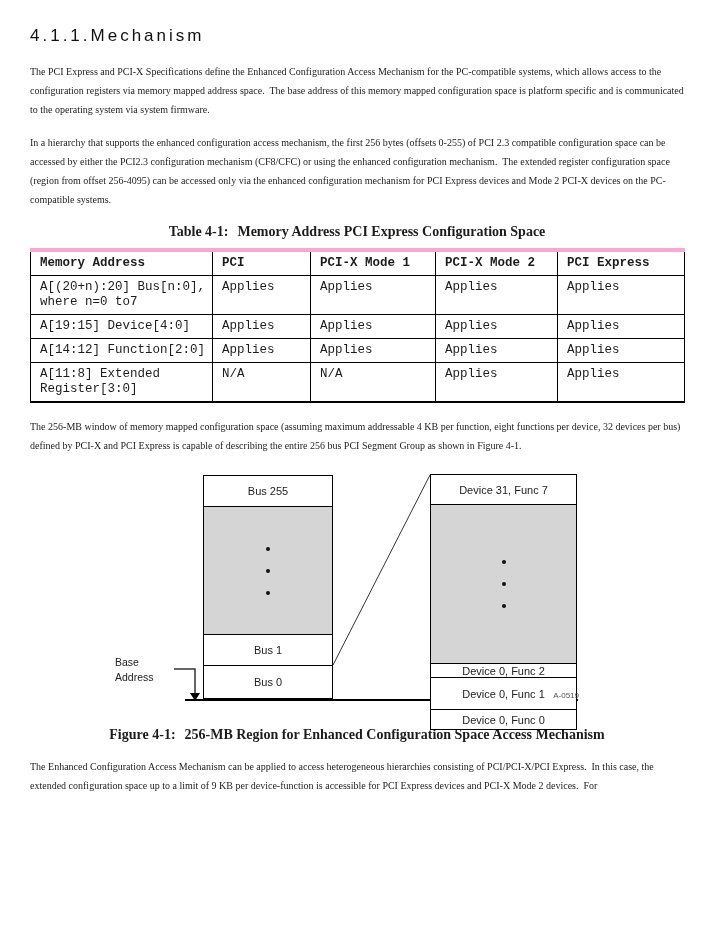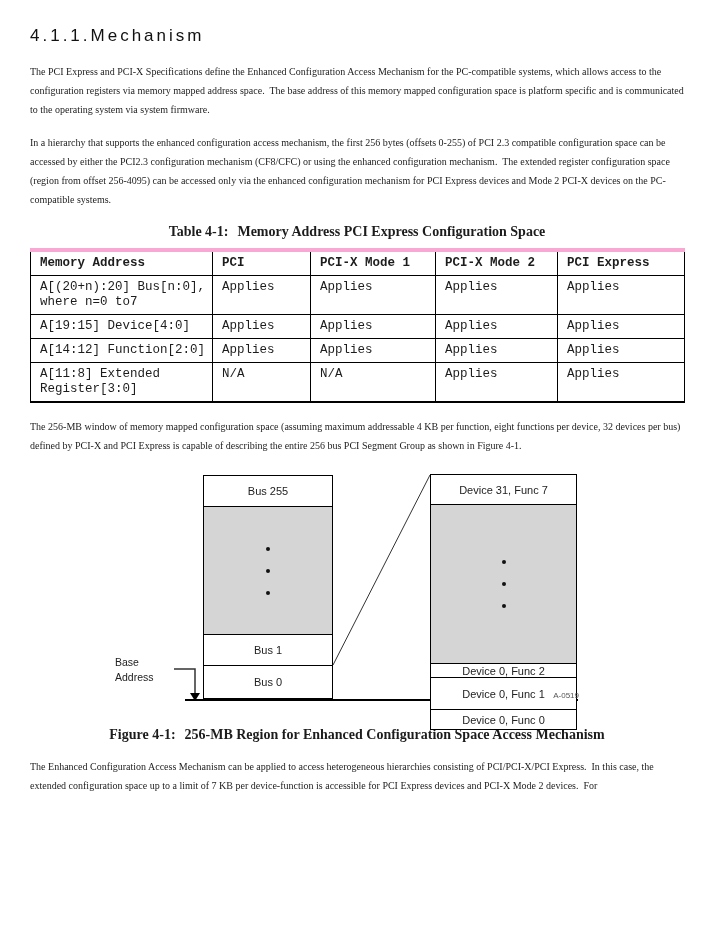--- a/index.html
+++ b/index.html
@@ -188,13 +188,13 @@
 
   <div class="base-address-label">Base
 Address</div>
   <div class="artifact-id">A-0519</div>
 </div>
 
 <div class="caption fig-caption">
   <span class="cap-prefix">Figure 4-1:</span><span>256-MB Region for Enhanced Configuration Space Access Mechanism</span>
 </div>
 
-<p class="para">The Enhanced Configuration Access Mechanism can be applied to access heterogeneous hierarchies consisting of PCI/PCI-X/PCI Express.  In this case, the extended configuration space up to a limit of 7 KB per device-function is accessible for PCI Express devices and PCI-X Mode 2 devices.  For</p>
+<p class="para">The Enhanced Configuration Access Mechanism can be applied to access heterogeneous hierarchies consisting of PCI/PCI-X/PCI Express.  In this case, the extended configuration space up to a limit of 9 KB per device-function is accessible for PCI Express devices and PCI-X Mode 2 devices.  For</p>
 
 </body></html>

